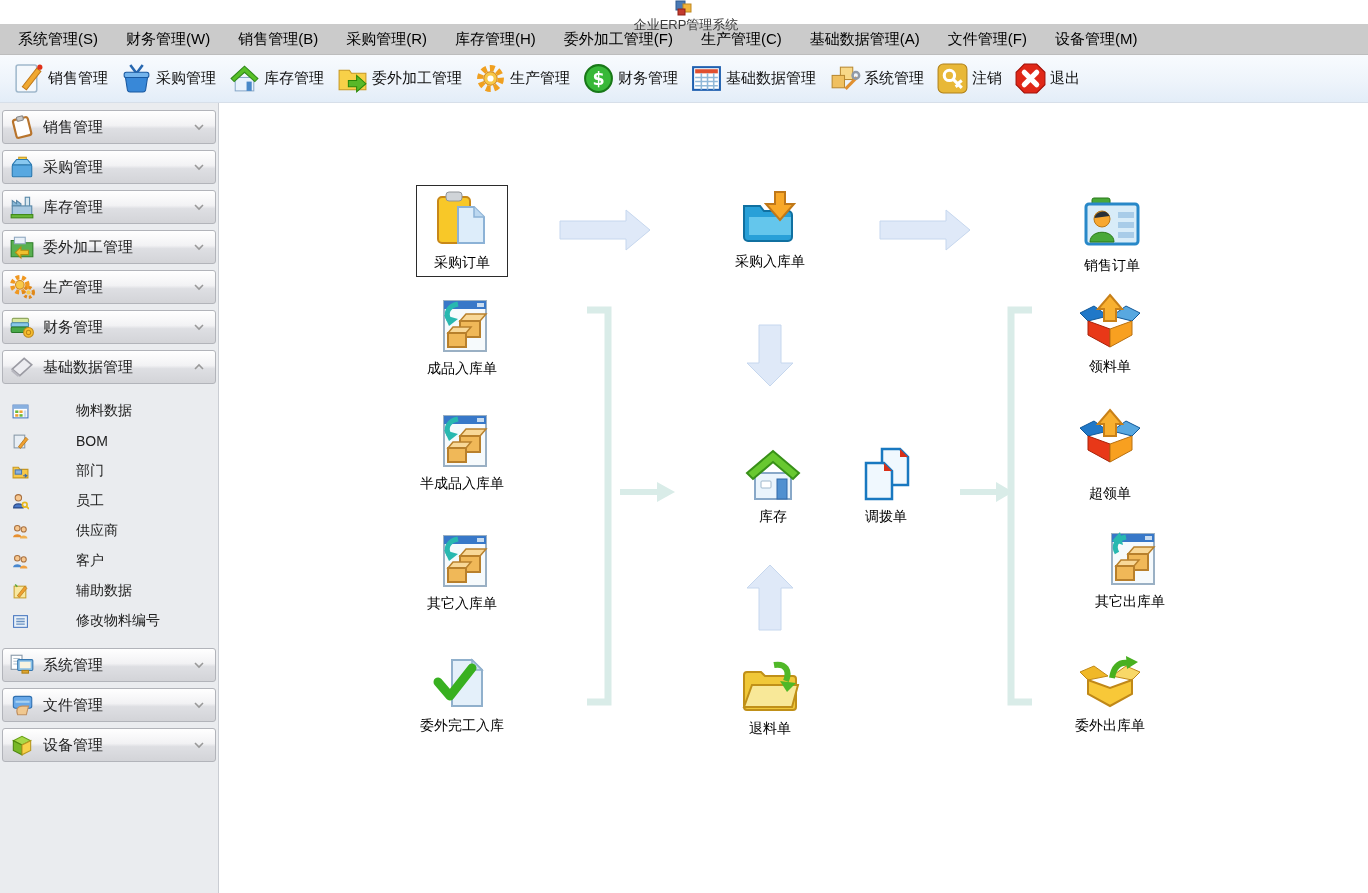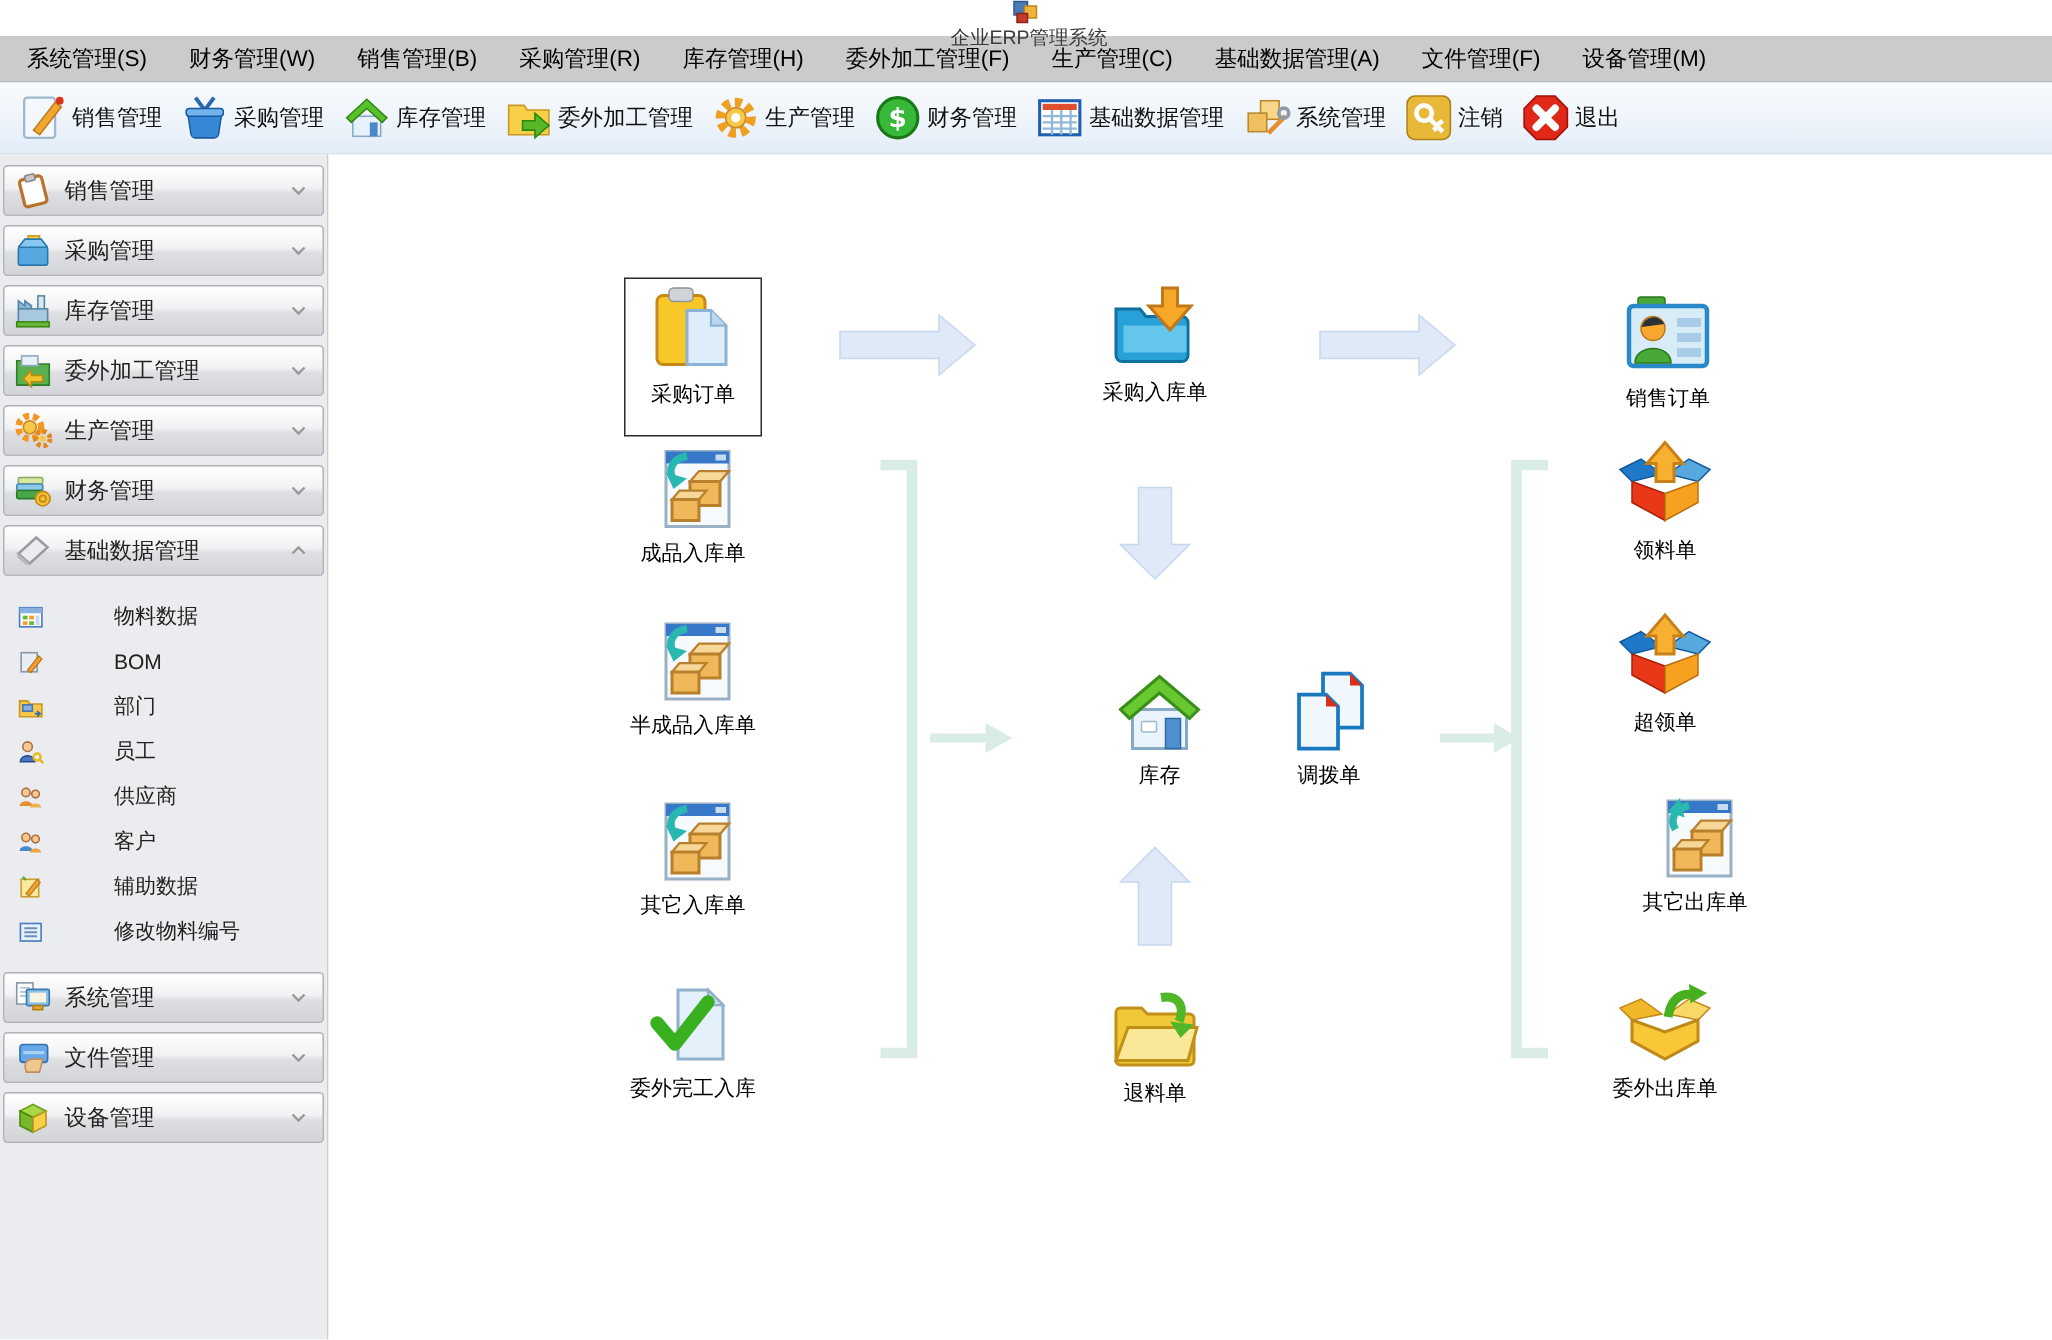--- a/index.html
+++ b/index.html
@@ -25,21 +25,21 @@
   .chev { flex:0 0 auto; }
   .panel-list { padding:6px 0 12px 0; }
   .panel-item { height:30px; display:flex; align-items:center; padding-left:12px; cursor:pointer;gap:36px; }
   .panel-item svg { width:17px; height:17px; margin-right:11px; flex:0 0 auto; }
   .panel-item-label { font-size:14px; color:#222; white-space:nowrap; }
   .main { position:relative; width:1149px; background:#fff; }
   .overlay { position:absolute; left:0; top:0; width:1149px; height:790px; }
   .node { position:absolute; width:110px; display:flex; flex-direction:column; align-items:center; cursor:pointer; }
   .node svg.nicon { width:64px; height:64px; }
   .node .nlabel { font-size:14px; color:#000; margin-top:1px; white-space:nowrap; }
-  .node.selected { width:92px; border:1px solid #2b2b2b; padding-top:3px; height:106px; background:#fff; }
+  .node.selected { width:92px; border:1px solid #2b2b2b; padding-top:3px; height:92px; background:#fff; }
 </style>
 </head>
 <body>
 
 <div class="titlebar">
   <span class="app-icon">
     <svg width="17" height="16" viewBox="0 0 17 16">
       <rect x="1" y="1" width="9" height="9" fill="#4a7ab5" stroke="#2d5a94"></rect>
       <rect x="8" y="4" width="8" height="8" fill="#f0b43c" stroke="#c08820"></rect>
       <rect x="3" y="9" width="7" height="6" fill="#c43b2e" stroke="#8f2218"></rect>
@@ -479,21 +479,21 @@
       <svg class="nicon" viewBox="0 0 64 64">
         <path d="M10 28 L2 20 L16 13 L30 23 Z" fill="#2078c8" stroke="#105898"></path>
         <path d="M54 28 L62 20 L48 13 L34 23 Z" fill="#58a8e0" stroke="#105898"></path>
         <path d="M10 28 L32 36 L32 54 L10 42 Z" fill="#e83818" stroke="#a82008"></path>
         <path d="M32 36 L54 28 L54 42 L32 54 Z" fill="#f8a020" stroke="#b87010"></path>
         <path d="M32 2 L44 16 H38 V28 H26 V16 H20 Z" fill="#f8b030" stroke="#c88018" stroke-width="2"></path>
       </svg>
       <div class="nlabel">领料单</div>
     </div>
 
-    <div class="node" style="left:836px;top:305px;">
+    <div class="node" style="left:836px;top:305px;gap:12px;">
       <svg class="nicon" viewBox="0 0 64 64">
         <path d="M10 28 L2 20 L16 13 L30 23 Z" fill="#2078c8" stroke="#105898"></path>
         <path d="M54 28 L62 20 L48 13 L34 23 Z" fill="#58a8e0" stroke="#105898"></path>
         <path d="M10 28 L32 36 L32 54 L10 42 Z" fill="#e83818" stroke="#a82008"></path>
         <path d="M32 36 L54 28 L54 42 L32 54 Z" fill="#f8a020" stroke="#b87010"></path>
         <path d="M32 2 L44 16 H38 V28 H26 V16 H20 Z" fill="#f8b030" stroke="#c88018" stroke-width="2"></path>
       </svg>
       <div class="nlabel">超领单</div>
     </div>
 

